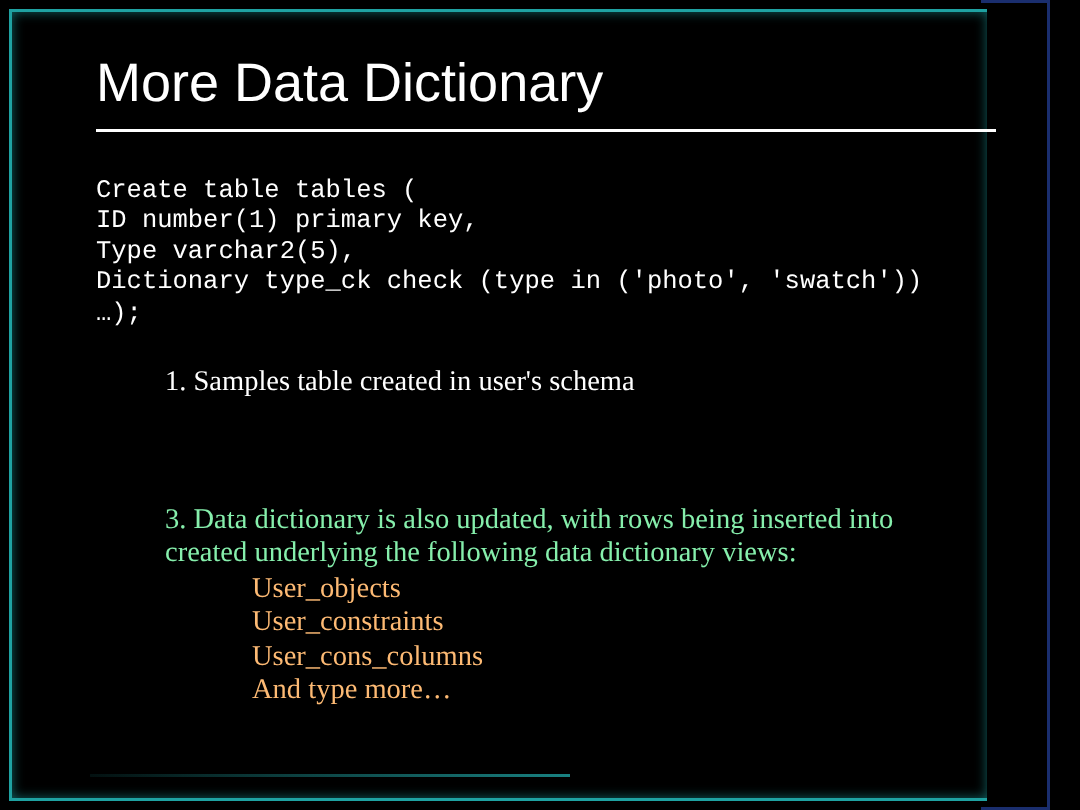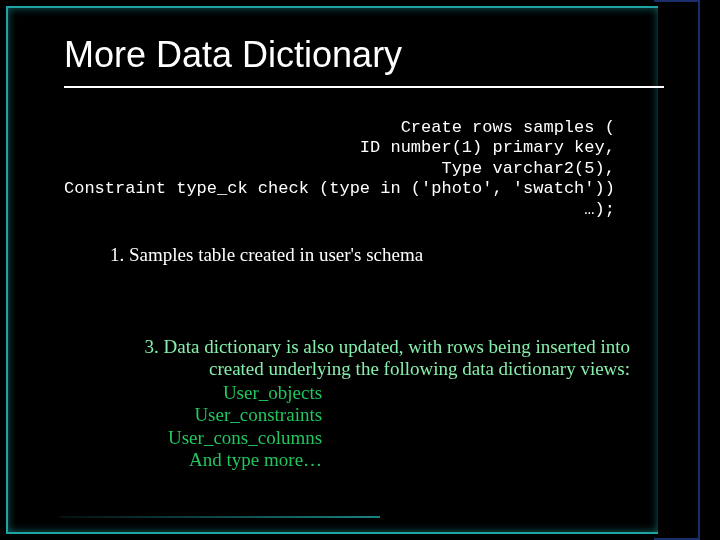--- a/index.html
+++ b/index.html
@@ -1,15 +1,15 @@
 <!DOCTYPE html>
 <html><head>
 <meta charset="utf-8">
 <style>
-  * { margin: 0; padding: 0; box-sizing: border-box; text-align: right; }
+  * { margin: 0; padding: 0; box-sizing: border-box; }
   body {
     width: 720px;
     height: 540px;
     background: #000;
     overflow: hidden;
   }
   .slide {
     width: 720px;
     height: 540px;
     background: #000;
@@ -61,21 +61,21 @@
     line-height: 1.18;
     color: #86efac;
   }
   .views {
     position: absolute;
     top: 382px;
     left: 168px;
     font-family: "Times New Roman", Times, serif;
     font-size: 19px;
     line-height: 1.18;
-    color: #22c55e;
+    color: #fdba74;
   }
   
   .frame-teal {
     position: absolute;
     top: 6px;
     left: 6px;
     width: 652px;
     height: 528px;
     border: 2px solid #1fa2a2;
     border-right: none;
@@ -104,24 +104,24 @@
 
 <div class="slide">
 
   <div class="frame-teal"></div>
   <div class="frame-navy"></div>
   <div class="corner-bottom"></div>
 
   <h1 class="title">More Data Dictionary</h1>
   <div class="underline"></div>
 
-  <div class="codeblock"><span>Create rows samples (</span>
+  <div class="codeblock"><span>Create table tables (</span>
 <span>ID number(1) primary key,</span>
 <span>Type varchar2(5),</span>
-<span>Constraint type_ck check (type in ('photo', 'swatch'))</span>
+<span>Dictionary type_ck check (type in ('photo', 'swatch'))</span>
 <span>…);</span></div>
 
   <div class="notes1">
     <div>1. Samples table created in user's schema</div>
   </div>
 
   <div class="notes2">
     <div>3. Data dictionary is also updated, with rows being inserted into</div>
     <div>created underlying the following data dictionary views:</div>
   </div>

